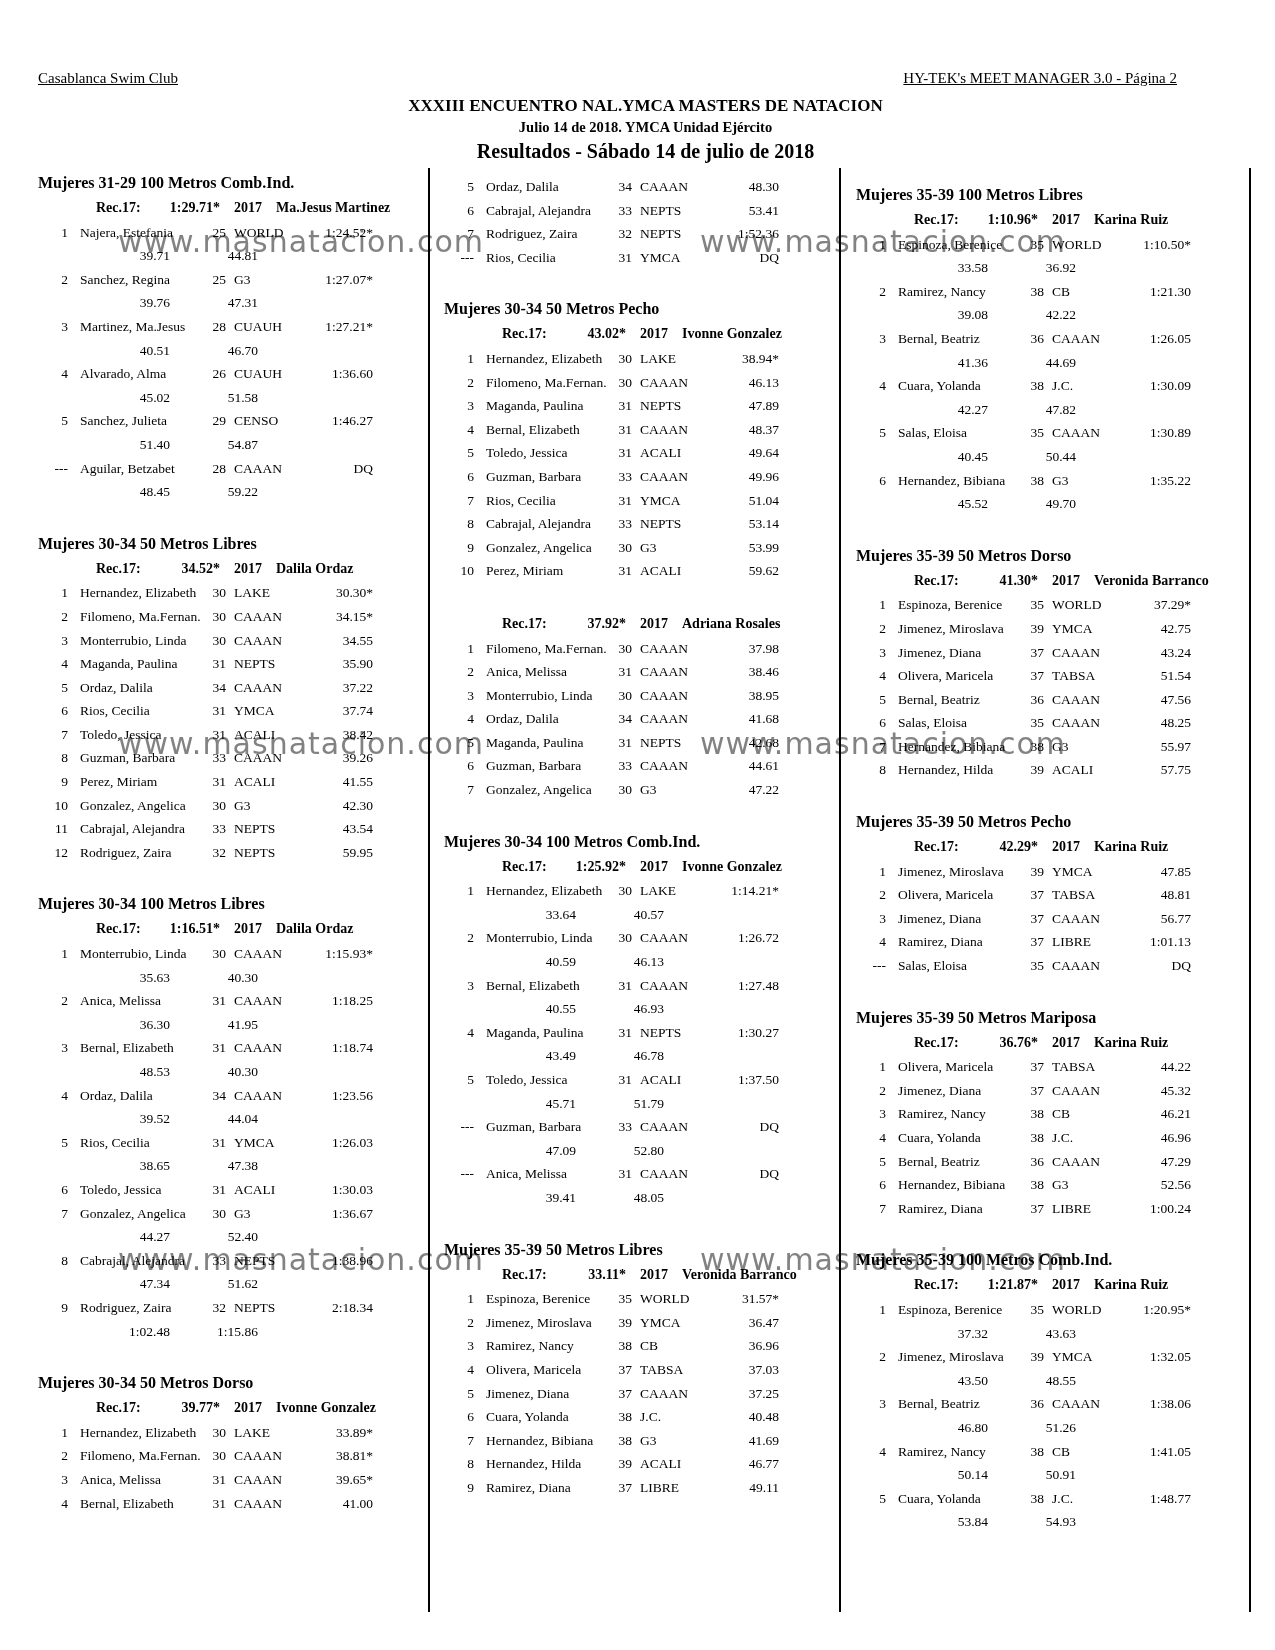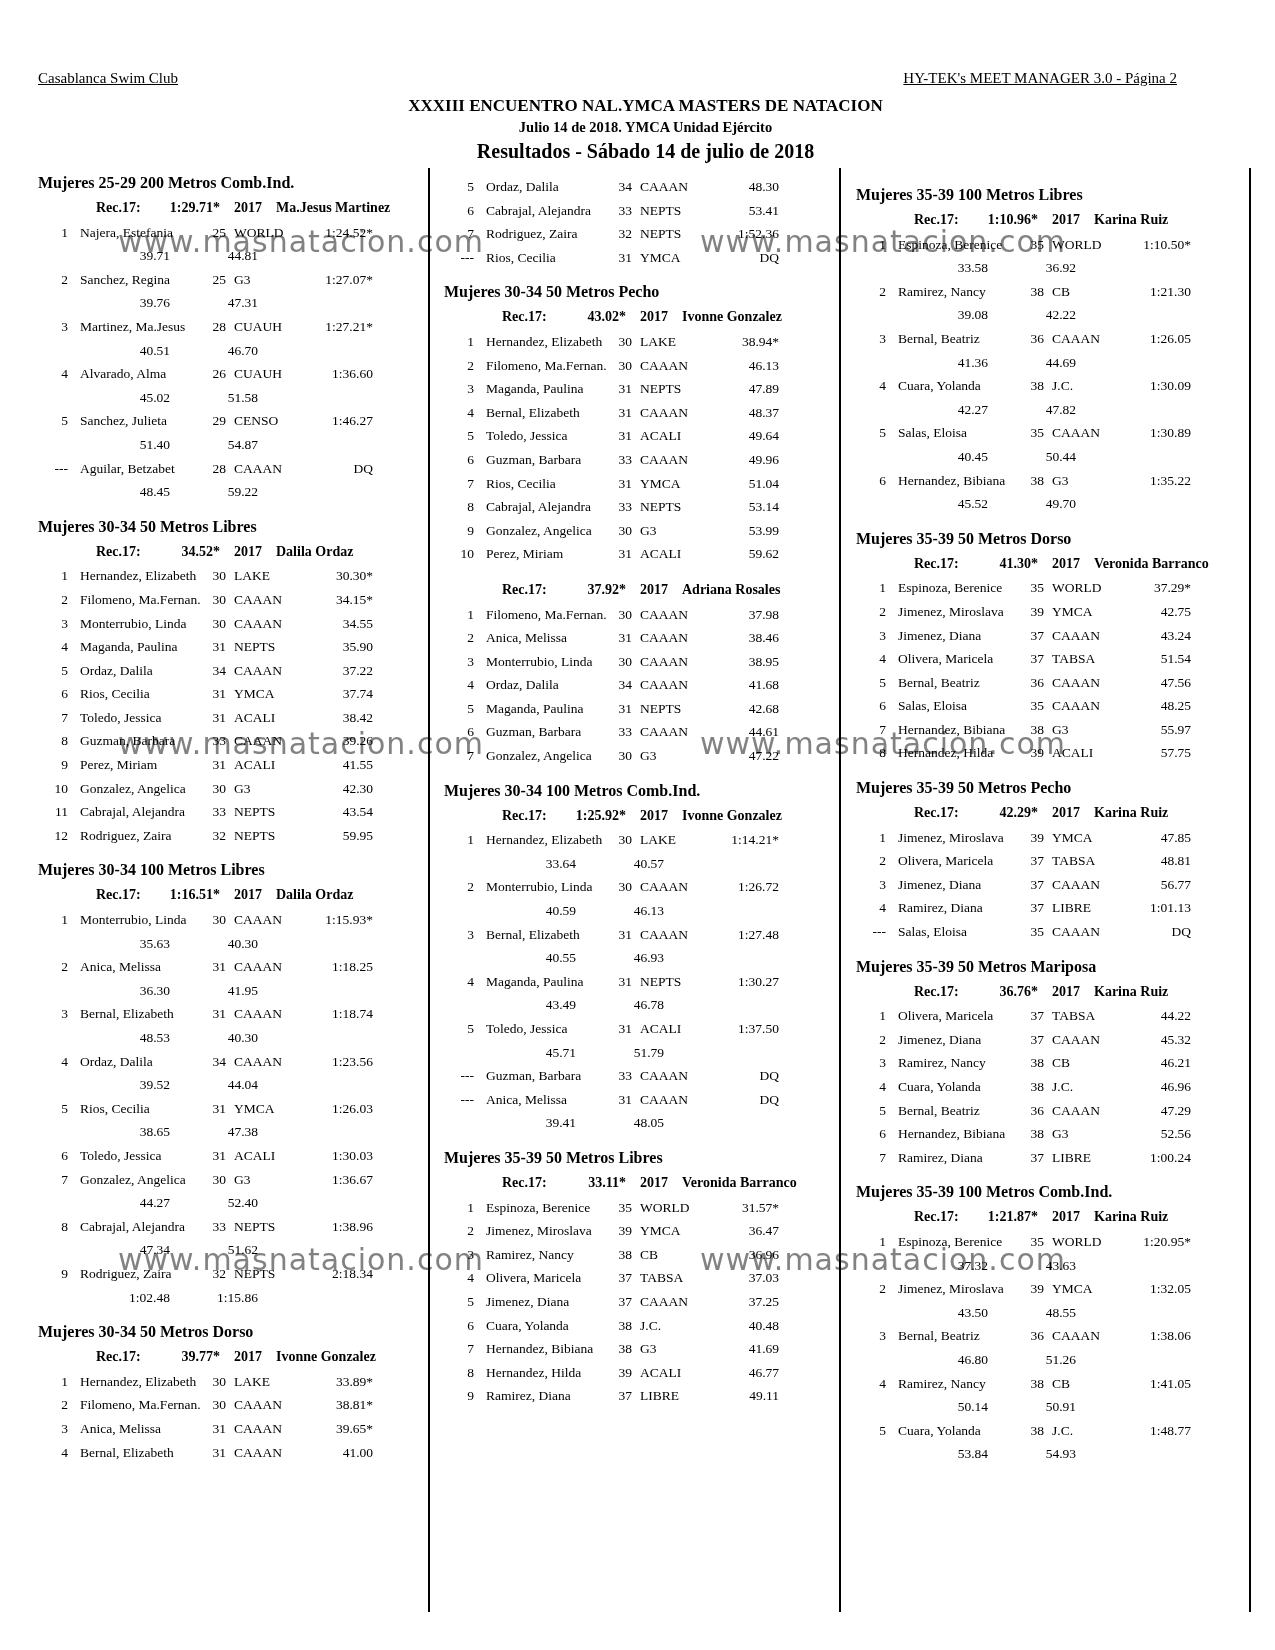--- a/index.html
+++ b/index.html
@@ -7,21 +7,21 @@
         font-family:"Liberation Serif","DejaVu Serif",serif;color:#000;}
   .abs{position:absolute;white-space:nowrap;}
   .hdr{font-size:15px;top:70px;text-decoration:underline;}
   .t1{top:96px;left:8px;width:1275px;text-align:center;font-weight:bold;font-size:17px;}
   .t2{top:119px;left:8px;width:1275px;text-align:center;font-weight:bold;font-size:14.5px;}
   .t3{top:140px;left:8px;width:1275px;text-align:center;font-weight:bold;font-size:20px;}
   .vline{position:absolute;top:168px;height:1444px;width:2px;background:#000;}
   .wm{position:absolute;font-family:"DejaVu Sans",sans-serif;font-size:30px;color:#404040;
       opacity:.65;letter-spacing:1px;z-index:0;white-space:nowrap;}
   .col{position:absolute;width:364px;z-index:1;}
-  .block{margin-top:13px;}
+  .block{margin-top:30px;}
   .block:first-child{margin-top:0;}
   .event-title{font-weight:bold;font-size:16px;height:24px;white-space:nowrap;}
   .rec{position:relative;height:23.6px;font-weight:bold;font-size:14px;}
   .rec span{position:absolute;top:2px;white-space:nowrap;}
   .rec-label{left:58px;}
   .rec-time{left:90px;width:92px;text-align:right;}
   .rec-year{left:196px;}
   .rec-holder{left:238px;}
   .row{position:relative;height:23.6px;font-size:13.5px;}
   .row span{position:absolute;top:3px;white-space:nowrap;}
@@ -50,21 +50,21 @@
   <div class="abs t1">XXXIII ENCUENTRO NAL.YMCA MASTERS DE NATACION</div>
   <div class="abs t2">Julio 14 de 2018. YMCA Unidad Ejército</div>
   <div class="abs t3">Resultados - Sábado 14 de julio de 2018</div>
 
   <div class="vline" style="left:428px"></div>
   <div class="vline" style="left:839px"></div>
   <div class="vline" style="left:1249px"></div>
 
   <div class="col" style="left:38px;top:174px">
       <div class="block">
-        <div class="event-title">Mujeres 25-29 200 Metros Comb.Ind.</div>
+        <div class="event-title">Mujeres 31-29 100 Metros Comb.Ind.</div>
         <div class="rec">
           <span class="rec-label">Rec.17:</span>
           <span class="rec-time">1:29.71*</span>
           <span class="rec-year">2017</span>
           <span class="rec-holder">Ma.Jesus Martinez</span>
         </div>
         <div class="row">
           <span class="r-place">1</span>
           <span class="r-name">Najera, Estefania</span>
           <span class="r-age">25</span>
@@ -597,20 +597,24 @@
           <span class="s2">51.79</span>
         </div>
         <div class="row">
           <span class="r-place">---</span>
           <span class="r-name">Guzman, Barbara</span>
           <span class="r-age">33</span>
           <span class="r-team">CAAAN</span>
           <span class="r-time">DQ</span>
         </div>
         <div class="row">
+          <span class="s1">47.09</span>
+          <span class="s2">52.80</span>
+        </div>
+        <div class="row">
           <span class="r-place">---</span>
           <span class="r-name">Anica, Melissa</span>
           <span class="r-age">31</span>
           <span class="r-team">CAAAN</span>
           <span class="r-time">DQ</span>
         </div>
         <div class="row">
           <span class="s1">39.41</span>
           <span class="s2">48.05</span>
         </div>

